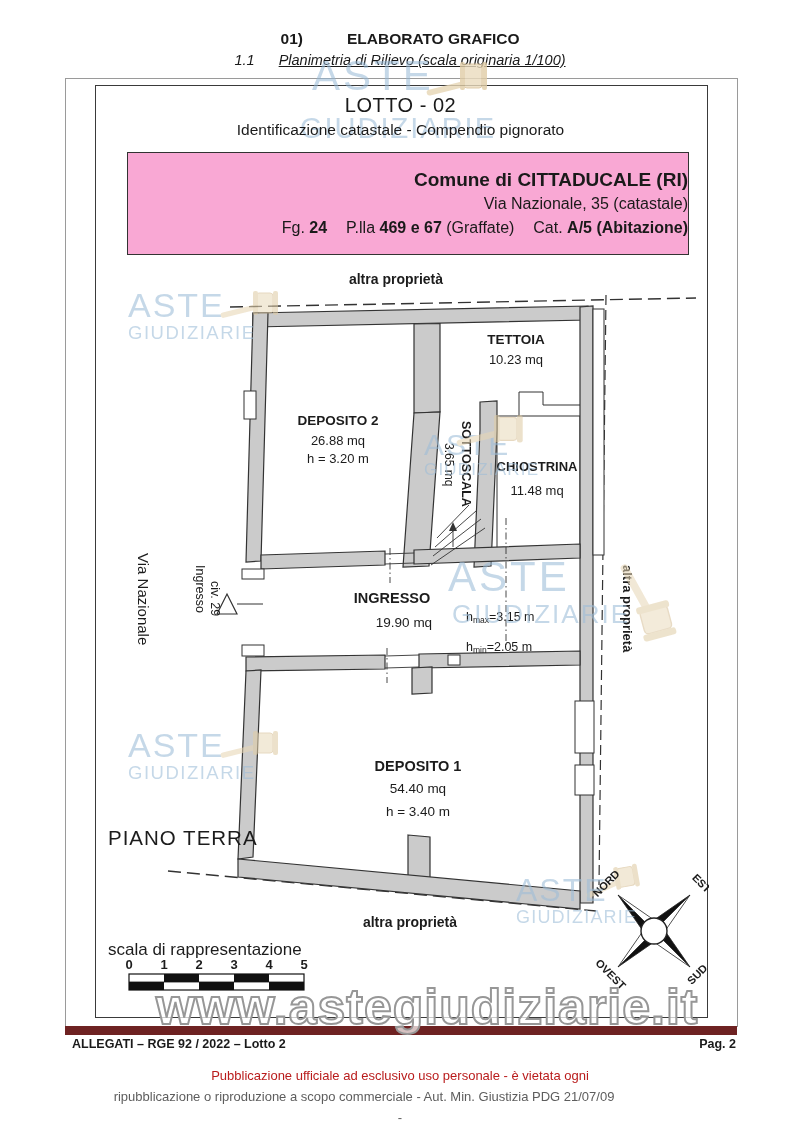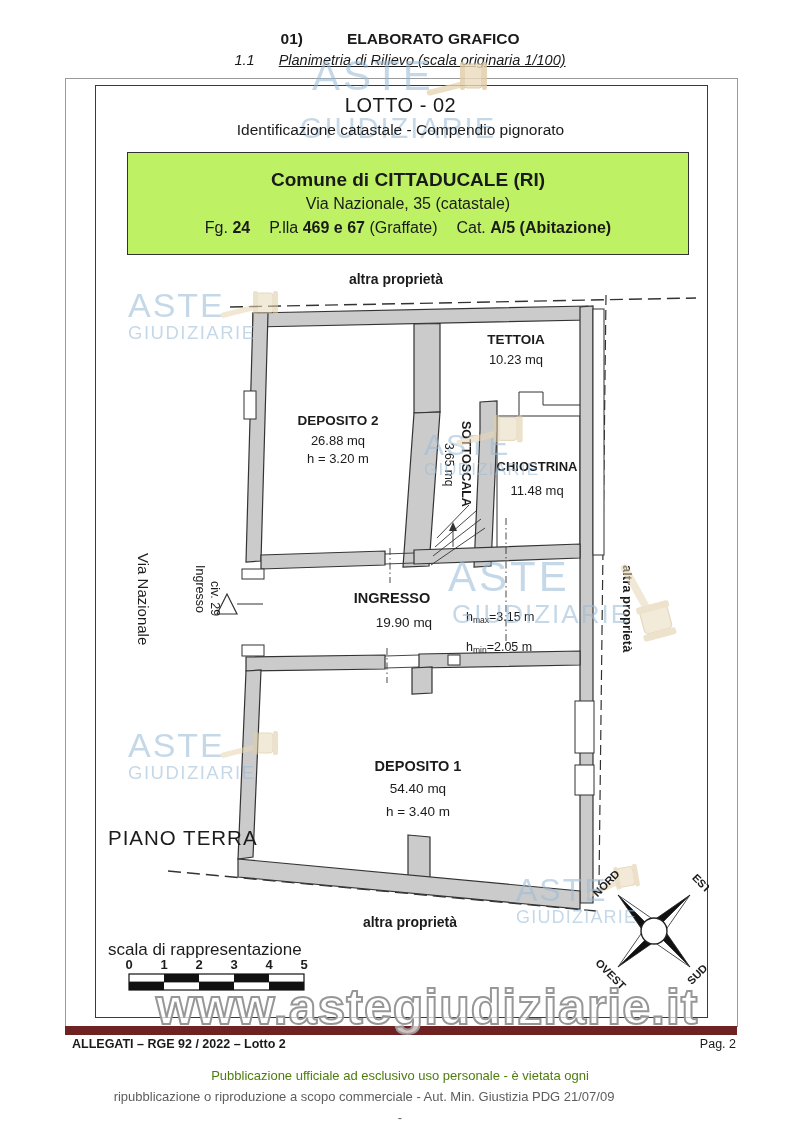--- a/index.html
+++ b/index.html
@@ -15,22 +15,22 @@
   
   .hdr1{left:0;top:30px;width:800px;text-align:center;font-size:15.5px;font-weight:700;}
   .hdr1 .num{margin-right:44px;}
   .hdr2{left:0;top:52px;width:800px;text-align:center;font-size:14.5px;font-style:italic;}
   .hdr2 .num{margin-right:24px;}
   .hdr2 .sub{text-decoration:underline;}
   
   .frame{left:95px;top:85px;width:611px;height:931px;border:1.5px solid #3a3a3a;background:transparent;}
   .lotto-title{left:95px;top:94px;width:611px;text-align:center;font-size:20px;letter-spacing:.5px;z-index:2;}
   .lotto-sub{left:95px;top:121px;width:611px;text-align:center;font-size:15.5px;z-index:2;}
-  .cadastral{left:127px;top:152px;width:560px;height:101px;border:1.4px solid #333;background:#bef264;z-index:2;
-    display:flex;flex-direction:column;justify-content:center;text-align:center;line-height:24px;font-size:16px;}
+  .cadastral{left:127px;top:152px;width:560px;height:101px;border:1.4px solid #333;background:#f9a8d4;z-index:2;
+    display:flex;flex-direction:column;justify-content:center;text-align:right;line-height:24px;font-size:16px;}
   .cadastral .l1{font-size:19px;font-weight:700;}
   .cadastral b{font-weight:700;}
   .cadastral .sp{display:inline-block;width:10px;}
   
   .wm-html{color:rgba(150,184,213,.55);z-index:1;pointer-events:none;white-space:nowrap;}
   .wm-aste-top{left:312px;top:52px;font-size:42px;letter-spacing:3px;}
   .wm-giud-top{left:300px;top:112px;font-size:29px;letter-spacing:2px;}
   
   .plan{left:96px;top:265px;z-index:3;}
   svg text{font-family:"Liberation Sans",sans-serif;fill:#1c1c1c;}
@@ -39,22 +39,22 @@
   .thin{fill:#ffffff;stroke:#333;stroke-width:1;}
   .ln{stroke:#333;fill:none;}
   .wm{opacity:.58;}
   .wm text{fill:#9dbdd8;}
   
   .url-wm{left:156px;top:978px;font-size:50px;font-weight:700;letter-spacing:1px;
     color:rgba(255,255,255,.72);-webkit-text-stroke:2px #979797;z-index:6;pointer-events:none;}
   
   .footer-bar{left:65px;top:1026px;width:672px;height:9px;background:#6e2222;z-index:5;}
   .footer-left{left:72px;top:1037px;font-size:12.5px;font-weight:700;z-index:7;}
-  .footer-right{left:620px;top:1037px;width:116px;text-align:right;font-size:12.5px;font-weight:400;z-index:7;}
-  .disc1{left:0;top:1068px;width:800px;text-align:center;font-size:13px;color:#4d7c0f;}
+  .footer-right{left:620px;top:1037px;width:116px;text-align:right;font-size:12.5px;font-weight:700;z-index:7;}
+  .disc1{left:0;top:1068px;width:800px;text-align:center;font-size:13px;color:#b91c1c;}
   .disc2{left:0;top:1089px;width:728px;text-align:center;font-size:13px;color:#5d5d5d;}
   .dash{left:0;top:1110px;width:800px;text-align:center;font-size:13px;color:#5d5d5d;}
 </style>
 </head>
 <body>
 
 <div class="abs page-margins"></div>
 
 <div class="abs hdr1">
   <span class="num">01)</span><span>ELABORATO GRAFICO</span>

